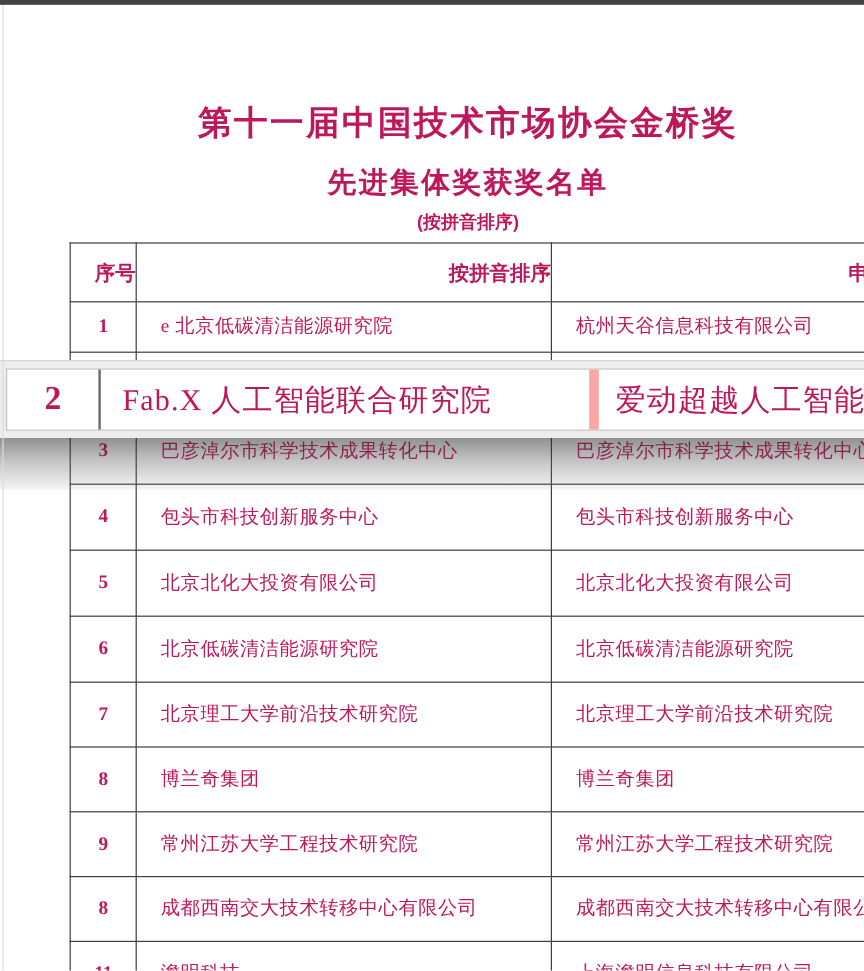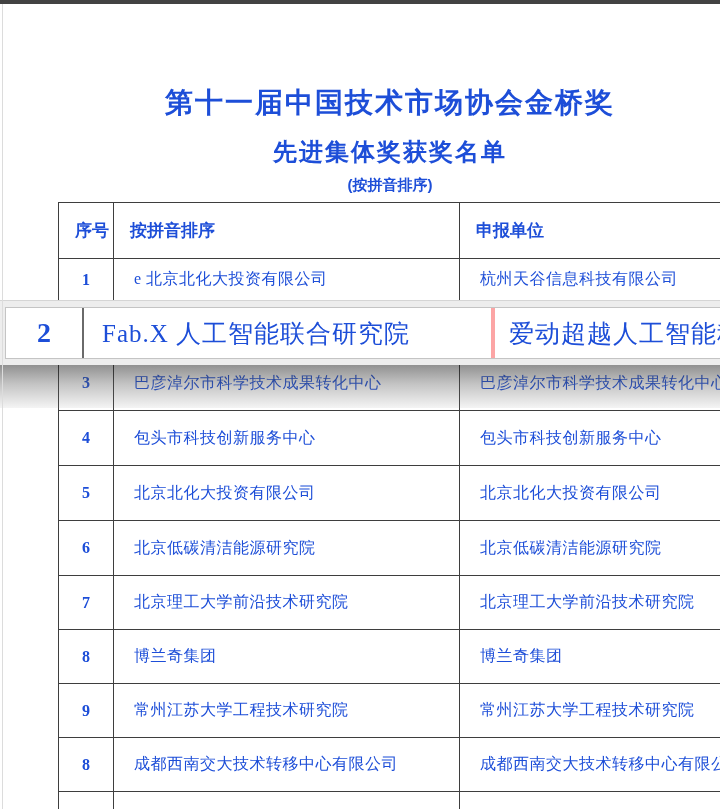--- a/index.html
+++ b/index.html
@@ -1,47 +1,47 @@
 <!DOCTYPE html>
 <html><head>
 <meta charset="utf-8">
 <style>
   html,body{margin:0;padding:0;background:#fff;}
   .page{position:relative;width:720px;height:809px;overflow:hidden;background:#ffffff;
-        font-family:"Liberation Serif","DejaVu Serif",serif;color:#1d4ed8;}
+        font-family:"Liberation Serif","DejaVu Serif",serif;color:#be185d;}
   .topbar{position:absolute;top:0;left:0;width:720px;height:4px;background:#424242;z-index:10;}
   .left-line{position:absolute;left:2px;top:4px;width:1px;height:805px;background:#dcdcdc;z-index:9;}
   .inner{position:absolute;left:0;top:0;width:780px;}
   .title{position:absolute;top:84px;left:0;width:780px;text-align:center;
          font-size:28px;font-weight:bold;letter-spacing:2px;margin:0;
          font-family:"Liberation Sans","DejaVu Sans",sans-serif;}
   .subtitle{position:absolute;top:136px;left:0;width:780px;text-align:center;
          font-size:24px;font-weight:bold;letter-spacing:2px;margin:0;
          font-family:"Liberation Sans","DejaVu Sans",sans-serif;}
   .sortnote{position:absolute;top:176px;left:0;width:780px;text-align:center;
          font-size:15px;font-weight:bold;margin:0;
          font-family:"Liberation Sans","DejaVu Sans",sans-serif;}
   table.awards{position:absolute;top:202px;left:58px;width:717px;border-collapse:collapse;table-layout:fixed;}
   table.awards th,table.awards td{border:1px solid #3e3e3e;overflow:hidden;white-space:nowrap;}
-  table.awards th{font-size:17px;font-weight:bold;text-align:left;padding:16px;}
+  table.awards th{font-size:17px;font-weight:bold;text-align:right;padding:0;}
   td.no{width:55px;text-align:center;font-weight:bold;font-size:16px;padding:0;}
   td.name,td.org{font-size:16px;padding:0 0 0 20px;letter-spacing:0.5px;}
   tr.hdr{height:49px;} tr.r1{height:42px;} tr.r55{height:55px;} tr.r54{height:54px;}
   
   .shadow-strip{position:absolute;left:0;top:364px;width:720px;height:44px;z-index:4;pointer-events:none;
       background:linear-gradient(180deg,rgba(30,30,30,0.50) 0%,rgba(80,80,80,0.34) 45%,rgba(150,150,150,0.10) 100%);}
   
   .magnifier{position:absolute;left:0;top:300px;width:720px;height:64px;background:#ededed;
       border-top:1px solid #d5d5d5;z-index:6;}
   .mag-row{position:absolute;left:5px;top:6px;right:0;height:50px;background:#ffffff;
       border:1px solid #c4c4c4;border-right:none;display:flex;align-items:center;}
   .mag-no{width:76px;height:100%;display:flex;align-items:center;justify-content:center;
       font-size:28px;font-weight:bold;border-right:2px solid #6a6a6a;}
   .mag-name{width:389px;height:100%;display:flex;align-items:center;padding-left:18px;
-      font-size:25px;letter-spacing:1px;border-right:4px solid #fca5a5;white-space:nowrap;overflow:hidden;}
+      font-size:25px;letter-spacing:1px;border-right:8px solid #fca5a5;white-space:nowrap;overflow:hidden;}
   .mag-org{flex:1;height:100%;display:flex;align-items:center;padding-left:14px;
       font-size:25px;letter-spacing:1px;white-space:nowrap;overflow:hidden;}
 </style>
 </head>
 <body>
 
 <div class="page">
   <div class="topbar"></div>
   <div class="left-line"></div>
 
@@ -57,21 +57,21 @@
           <col style="width:316px">
         </colgroup>
       <tbody>
           <tr class="hdr">
         <th>序号</th>
         <th>按拼音排序</th>
         <th>申报单位</th>
       </tr>
       <tr class="r1">
         <td class="no">1</td>
-        <td class="name">e 北京北化大投资有限公司</td>
+        <td class="name">e 北京低碳清洁能源研究院</td>
         <td class="org">杭州天谷信息科技有限公司</td>
       </tr>
       <tr class="r55">
         <td class="no"></td>
         <td class="name"></td>
         <td class="org"></td>
       </tr>
       <tr class="r55">
         <td class="no">3</td>
         <td class="name">巴彦淖尔市科学技术成果转化中心</td>

